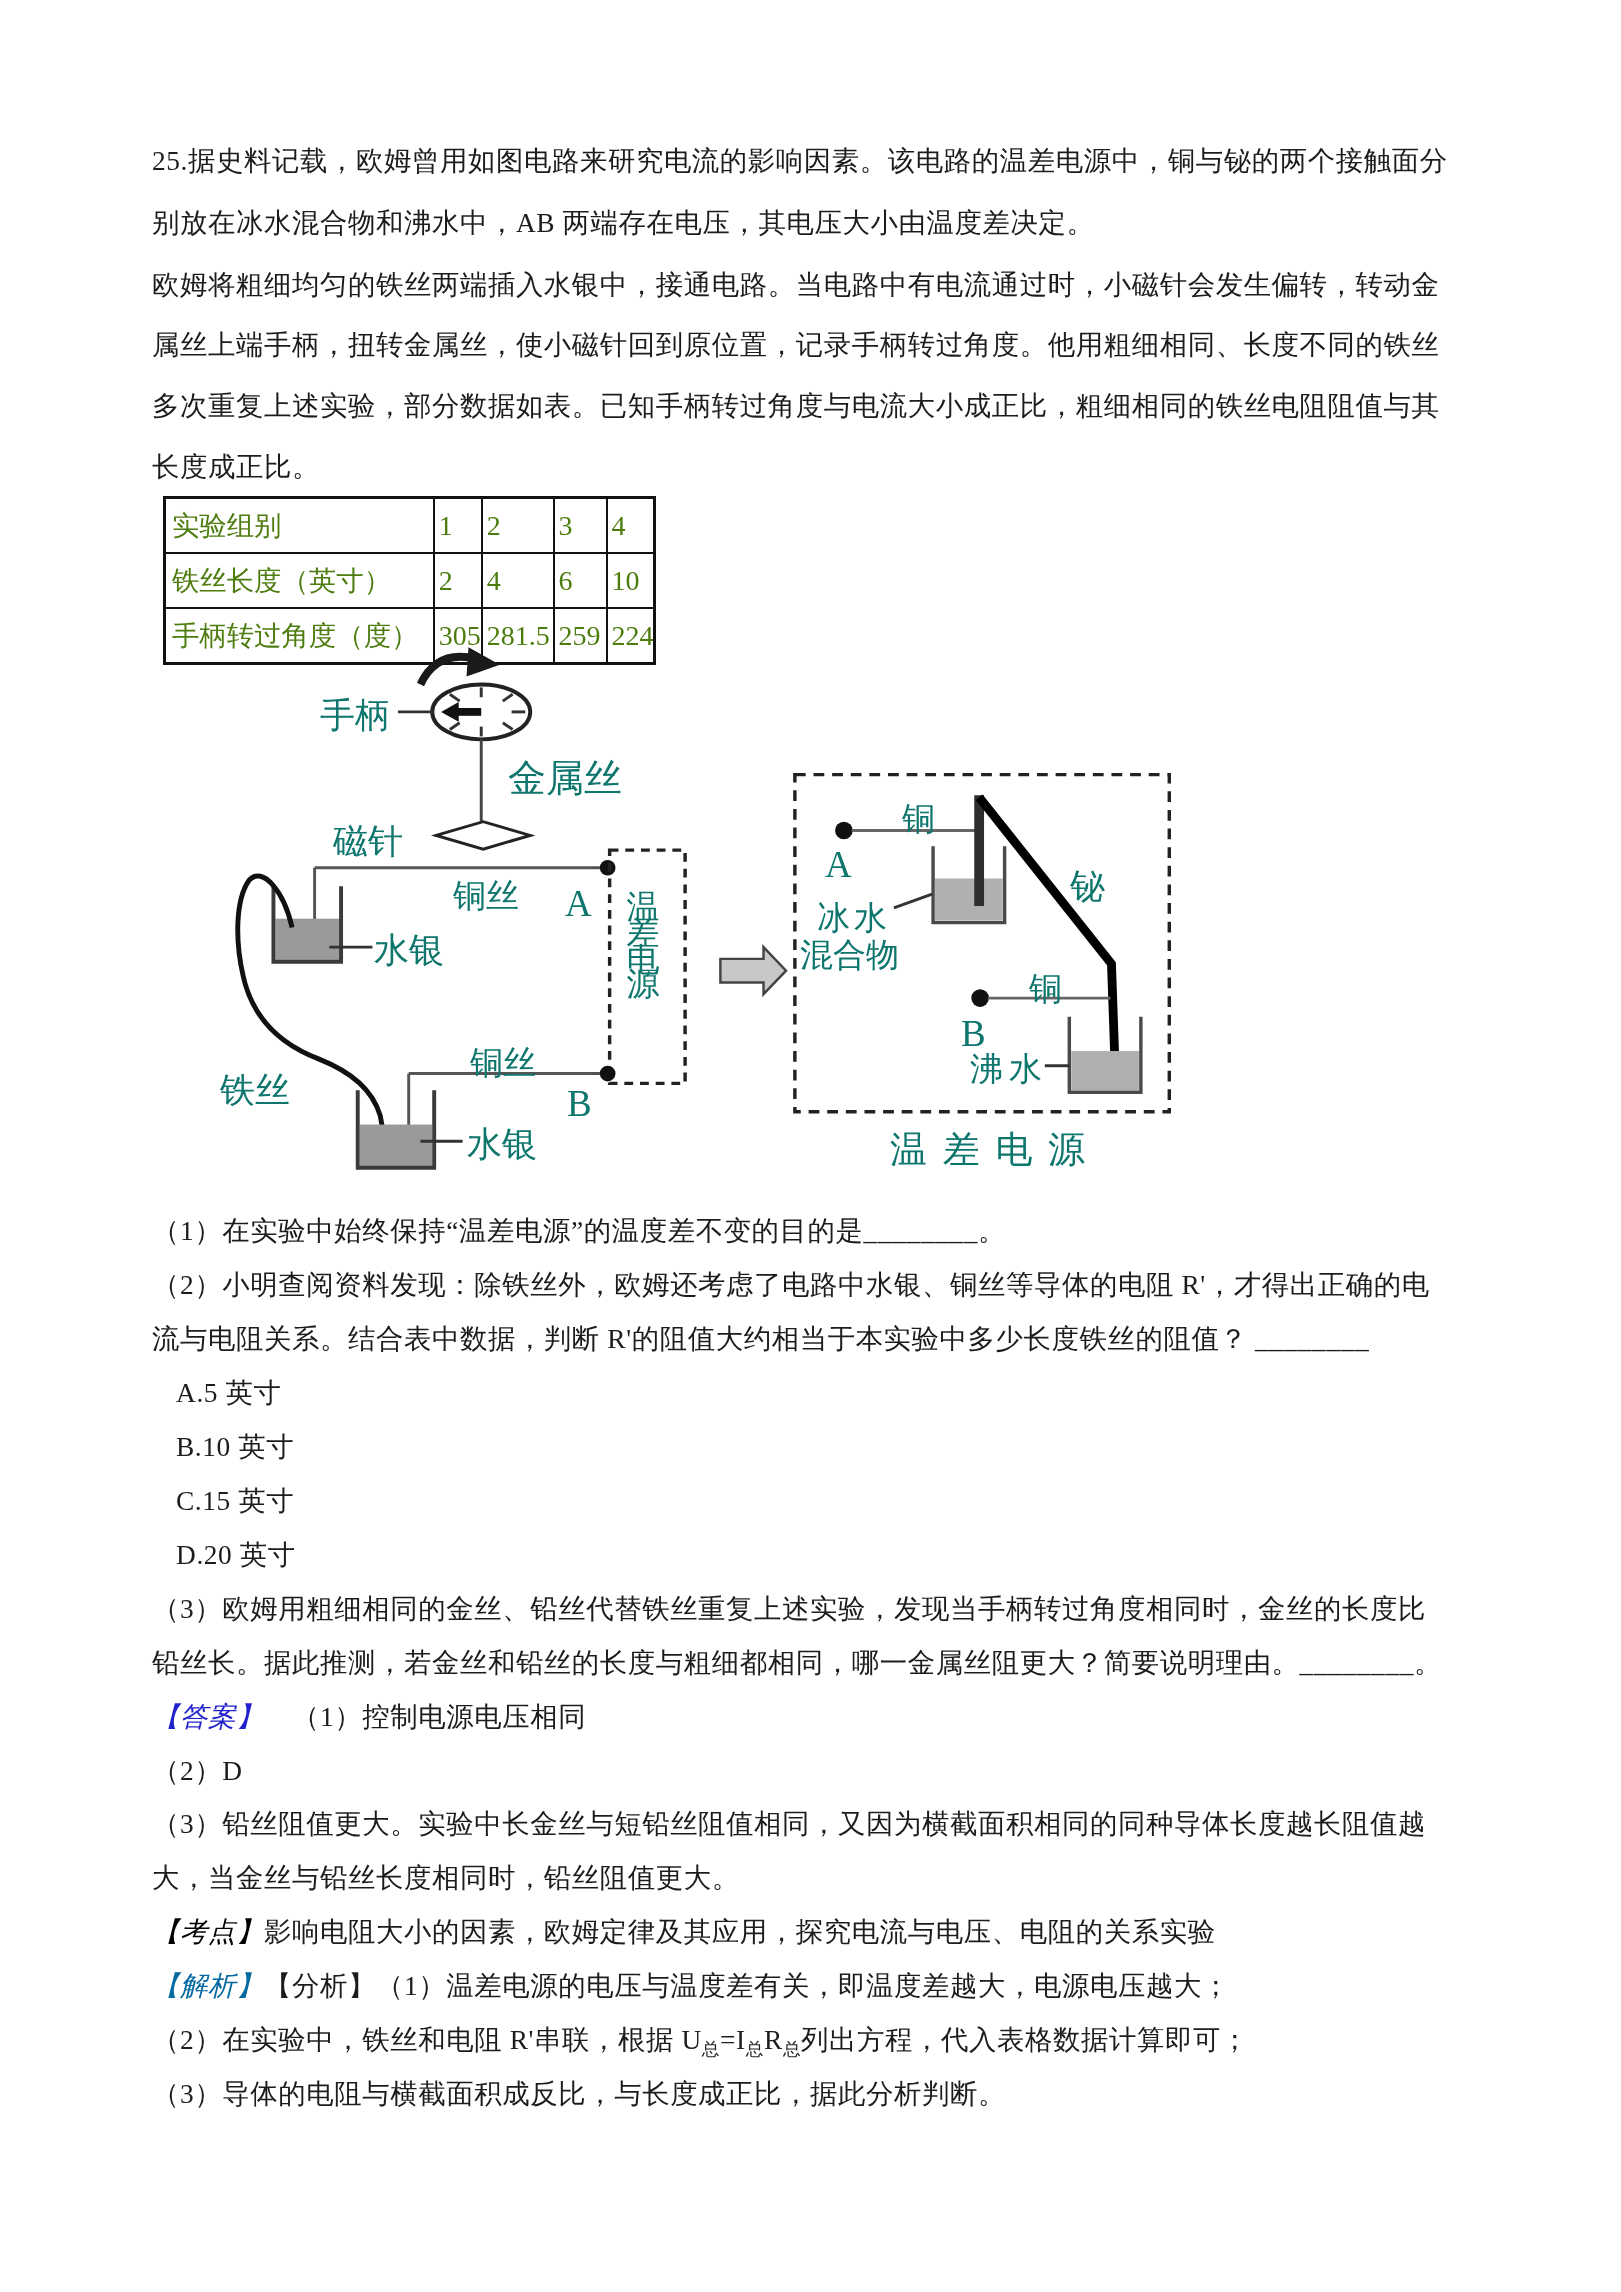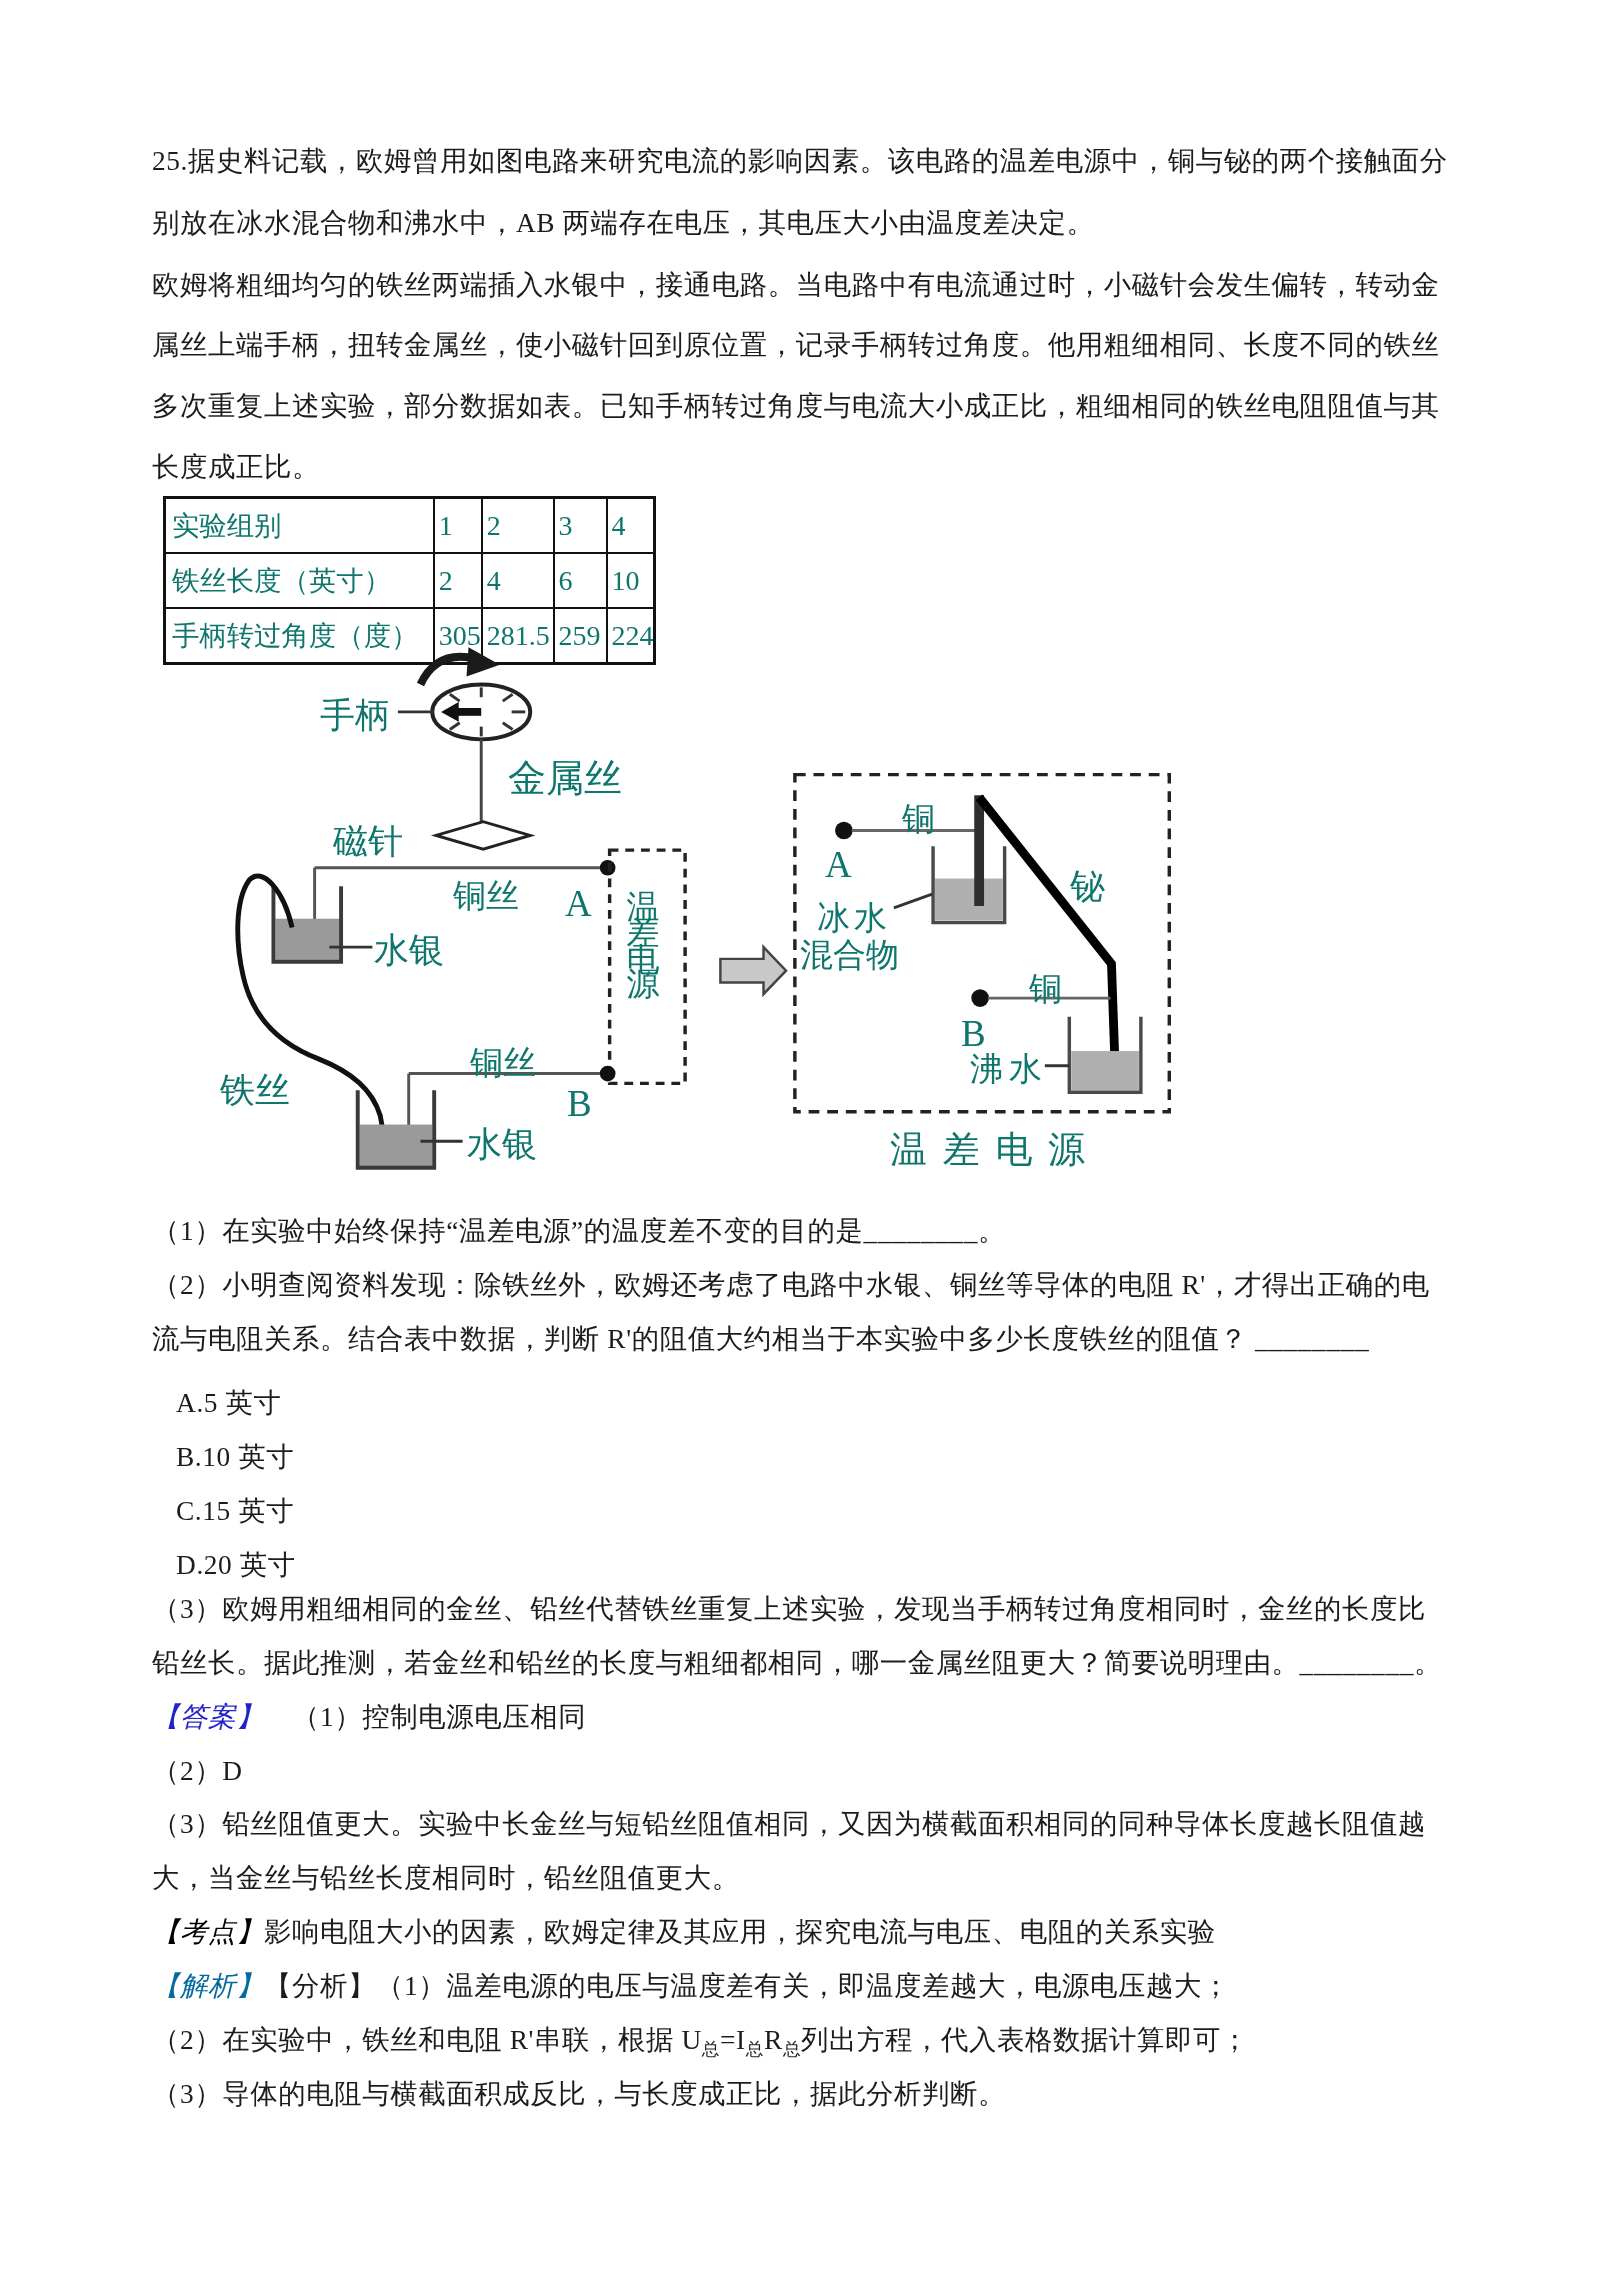--- a/index.html
+++ b/index.html
@@ -5,26 +5,26 @@
   html,body{margin:0;padding:0;background:#e8e8e8;}
   .page{
     position:relative;width:1621px;height:2293px;background:#ffffff;
     font-family:"Liberation Serif","DejaVu Serif",serif;color:#1a1a1a;
     overflow:hidden;
   }
   .line{
     position:absolute;left:152px;width:1333px;font-size:27.4px;
     letter-spacing:0.6px;white-space:nowrap;color:#1c1c1c;
   }
-  .indent{left:176px;margin-top:10px;}
+  .indent{left:176px;}
   .blue{color:#2222cc;font-style:italic;}
   
   .dtable{position:absolute;left:163px;top:496px;border-collapse:collapse;}
   .dtable td{
-    border:2.9px solid #111;font-size:27.4px;color:#0f766e;
+    border:2.9px solid #111;font-size:27.4px;color:#4d7c0f;
     padding:0 0 0 5.9px;height:53px;vertical-align:middle;white-space:nowrap;
   }
   .dtable{border:3.9px solid #111;}
   .dtable td.num{padding-left:3.9px;font-size:28px;}
   
   .figure{position:absolute;left:147px;top:647px;width:1333px;height:564px;}
   .figure svg{position:absolute;left:0;top:0;}
   .flabel{
     position:absolute;font-size:33px;color:#0f766e;white-space:nowrap;
     font-family:"Liberation Serif","DejaVu Serif",serif;

